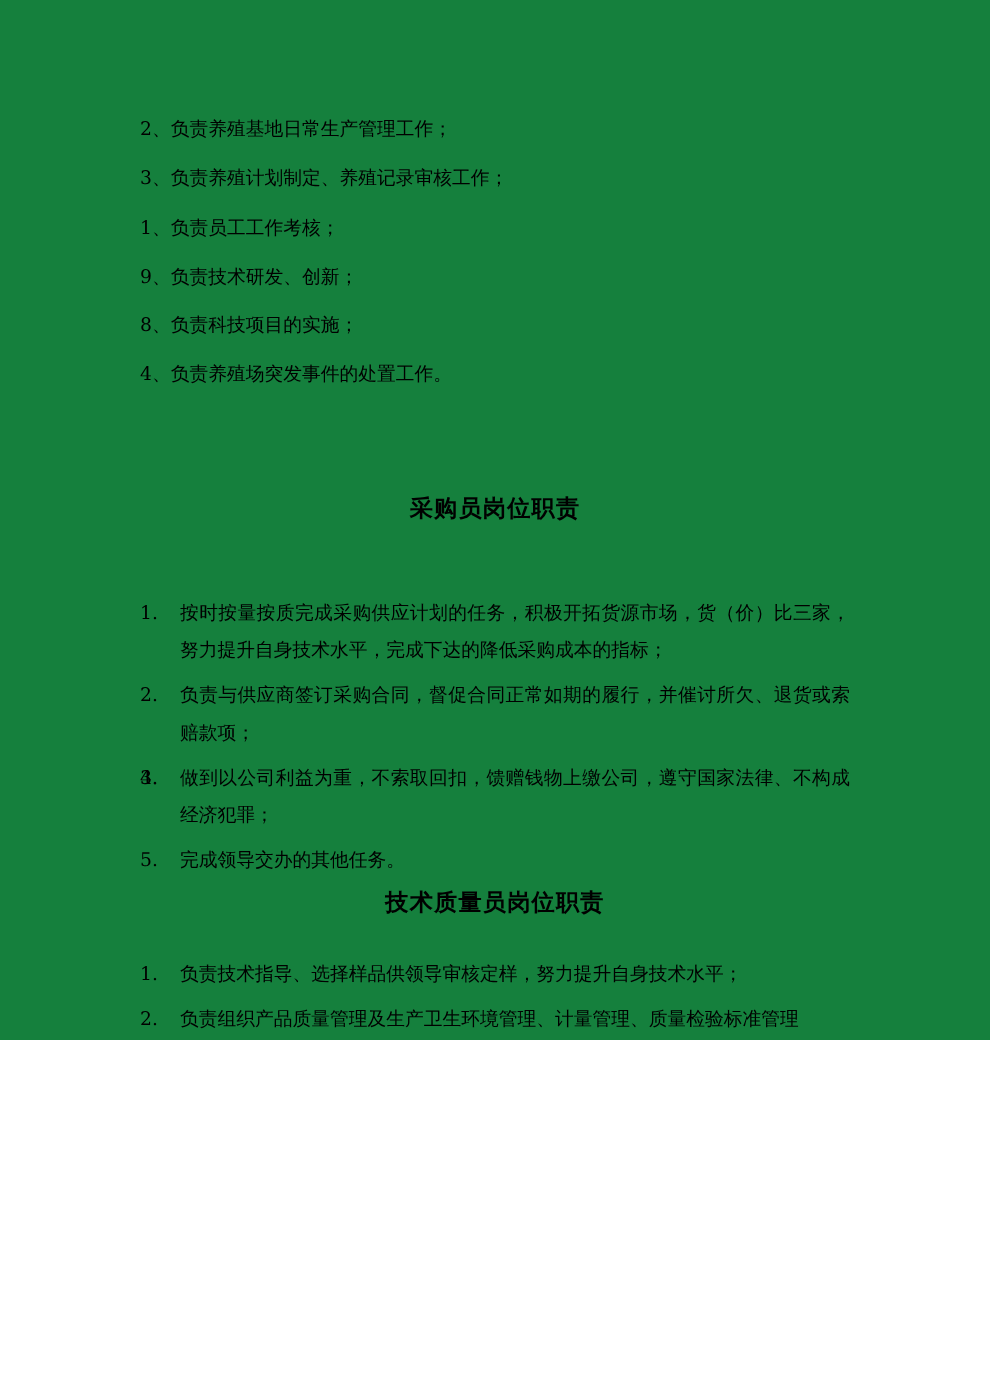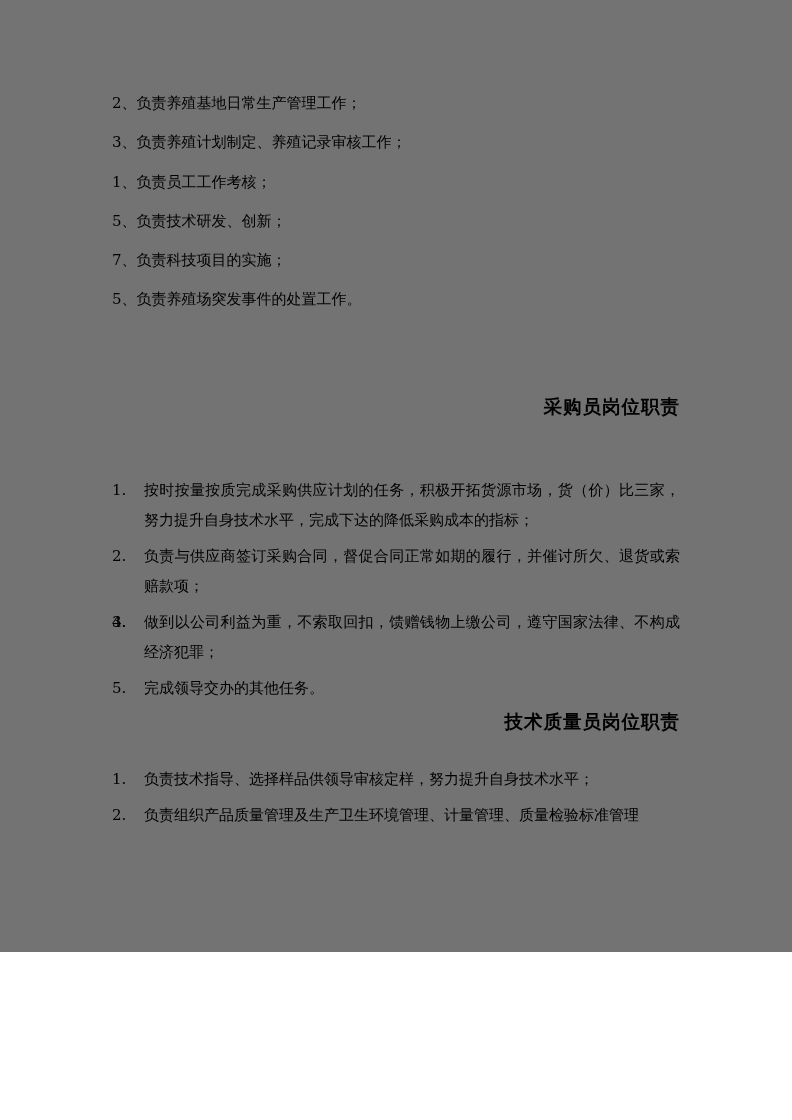--- a/index.html
+++ b/index.html
@@ -7,43 +7,43 @@
     padding: 0;
     background: #ffffff;
   }
   body {
     font-family: "DejaVu Serif", "Liberation Serif", serif;
     color: #000000;
   }
   .page {
     position: relative;
     width: 792px;
-    height: 952px;
-    background: #737373;
+    height: 832px;
+    background: #15803d;
     box-sizing: border-box;
     overflow: hidden;
   }
   .content {
     position: absolute;
     left: 112px;
     top: 92px;
     width: 568px;
   }
 
   
   .line {
     font-size: 15px;
     line-height: 1.55;
     margin: 0 0 16px 0;
     white-space: nowrap;
   }
 
   
   .heading {
-    text-align: right;
+    text-align: center;
     font-weight: bold;
     font-size: 18.5px;
     letter-spacing: 1px;
     margin: 0;
   }
   .heading-purchaser {
     margin-top: 82px;
     margin-bottom: 0;
   }
   .heading-quality {
@@ -82,23 +82,23 @@
 </head>
 <body>
 
 <div class="page">
   <div class="content">
 
     <div>
       <p class="line">2、负责养殖基地日常生产管理工作；</p>
       <p class="line">3、负责养殖计划制定、养殖记录审核工作；</p>
       <p class="line">1、负责员工工作考核；</p>
-      <p class="line">5、负责技术研发、创新；</p>
-      <p class="line">7、负责科技项目的实施；</p>
-      <p class="line">5、负责养殖场突发事件的处置工作。</p>
+      <p class="line">9、负责技术研发、创新；</p>
+      <p class="line">8、负责科技项目的实施；</p>
+      <p class="line">4、负责养殖场突发事件的处置工作。</p>
     </div>
 
     <h2 class="heading heading-purchaser">采购员岗位职责</h2>
 
     <ul class="list first">
       <li>
         <span class="num">1.</span>
         <span>按时按量按质完成采购供应计划的任务，积极开拓货源市场，货（价）比三家，努力提升自身技术水平，完成下达的降低采购成本的指标；</span>
       </li>
       <li>

